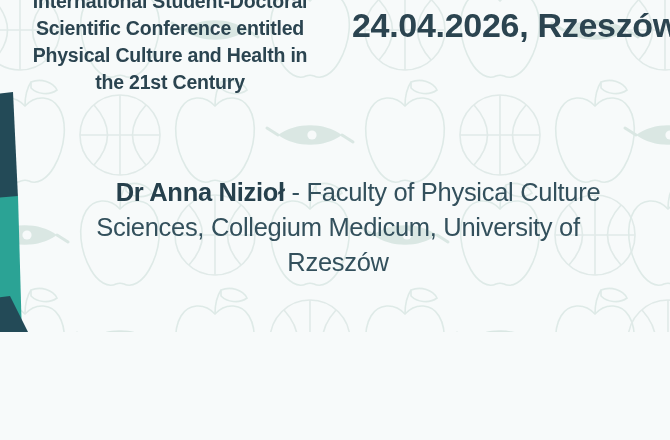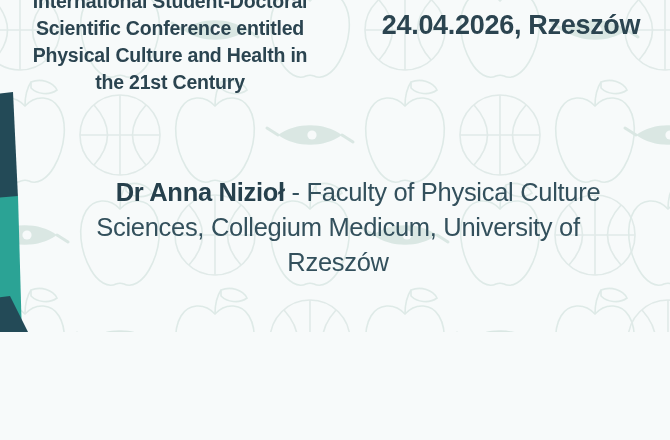--- a/index.html
+++ b/index.html
@@ -30,21 +30,21 @@
     line-height:27px;
     letter-spacing:-0.2px;
   }
   .hdr .ln{display:block;white-space:nowrap;}
 
   .datebox{
     left:352px; top:8px; width:318px;
     text-align:center;
     color:#2b4450;
     font-weight:bold;
-    font-size:27px;
+    font-size:34px;
     line-height:34px;
     letter-spacing:-0.3px;
     white-space:nowrap;
   }
 
   .speaker{
     left:48px; top:175px; width:580px;
     text-align:center;
     color:#33505c;
     font-size:25.5px;

